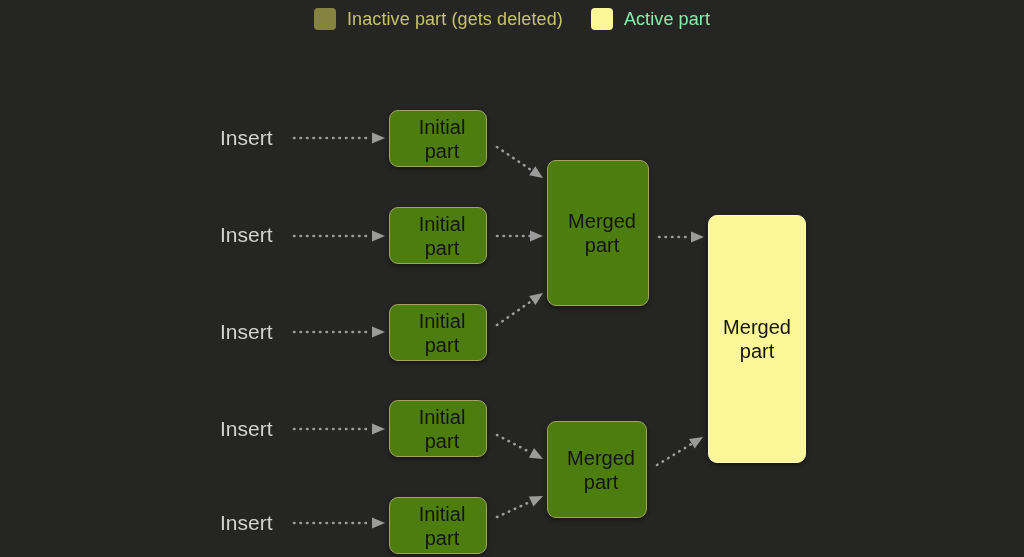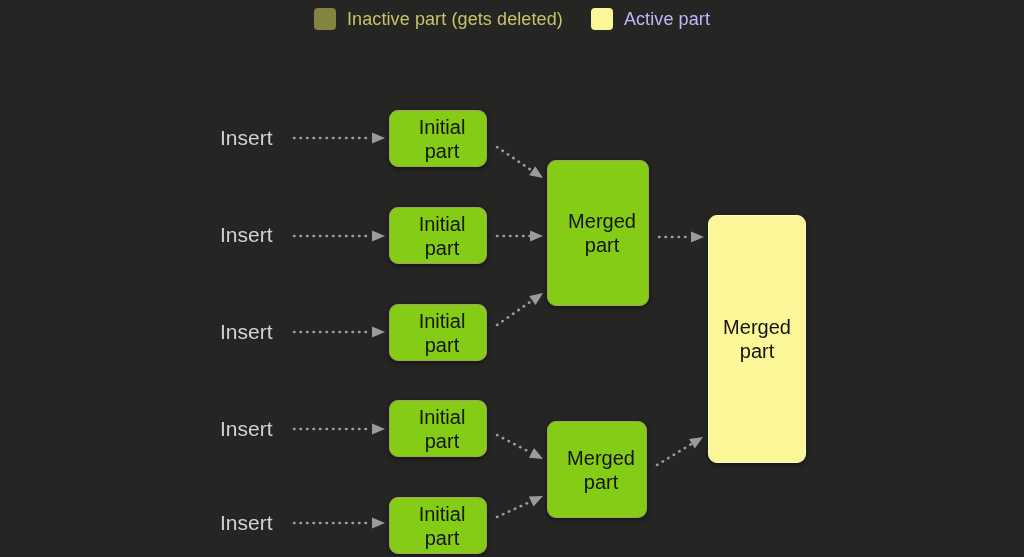--- a/index.html
+++ b/index.html
@@ -43,39 +43,39 @@
   }
   .swatch-inactive { background: #84833f; }
   .swatch-active   { background: #fbf799; }
   .legend-label {
     font-size: 18px;
     line-height: 22px;
     letter-spacing: 0.1px;
     white-space: nowrap;
   }
   .legend-label-inactive { color: #c5c468; }
-  .legend-label-active   { color: #c4b5fd; text-align: right; }
+  .legend-label-active   { color: #86efac; text-align: right; }
 
   
   .node {
     position: absolute;
     box-sizing: border-box;
     display: flex;
     align-items: center;
     justify-content: center;
     text-align: center;
     border-radius: 9px;
     color: #15150f;
     font-size: 20px;
     line-height: 24px;
     white-space: pre-line;
     box-shadow: 0 2px 5px rgba(0,0,0,0.45);
   }
   .node-inactive {
-    background: #84cc16;
+    background: #4d7c0f;
     border: 1px solid #a3a262;
     padding-left: 8px;
   }
   .node-active {
     background: #fbf799;
     border: 1px solid #fdfbc0;
   }
 
   
   .insert-label {

